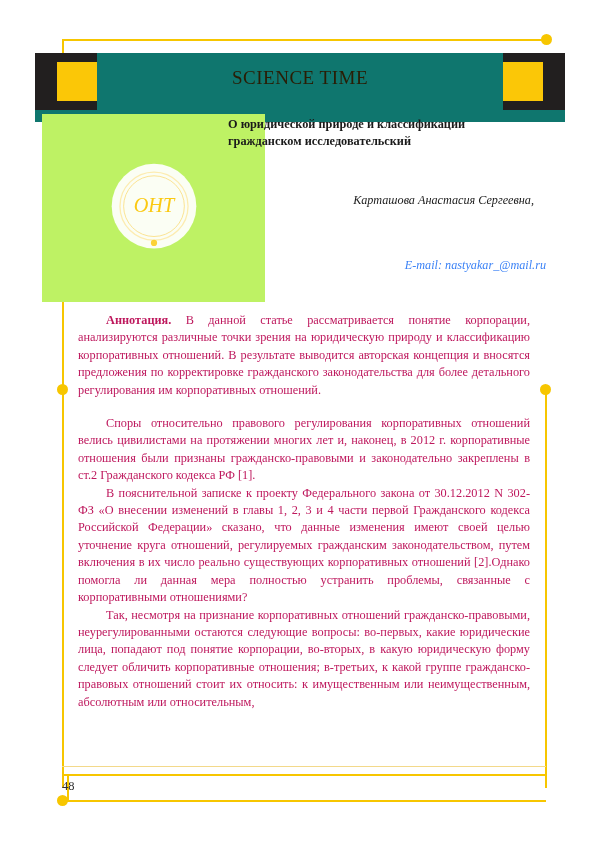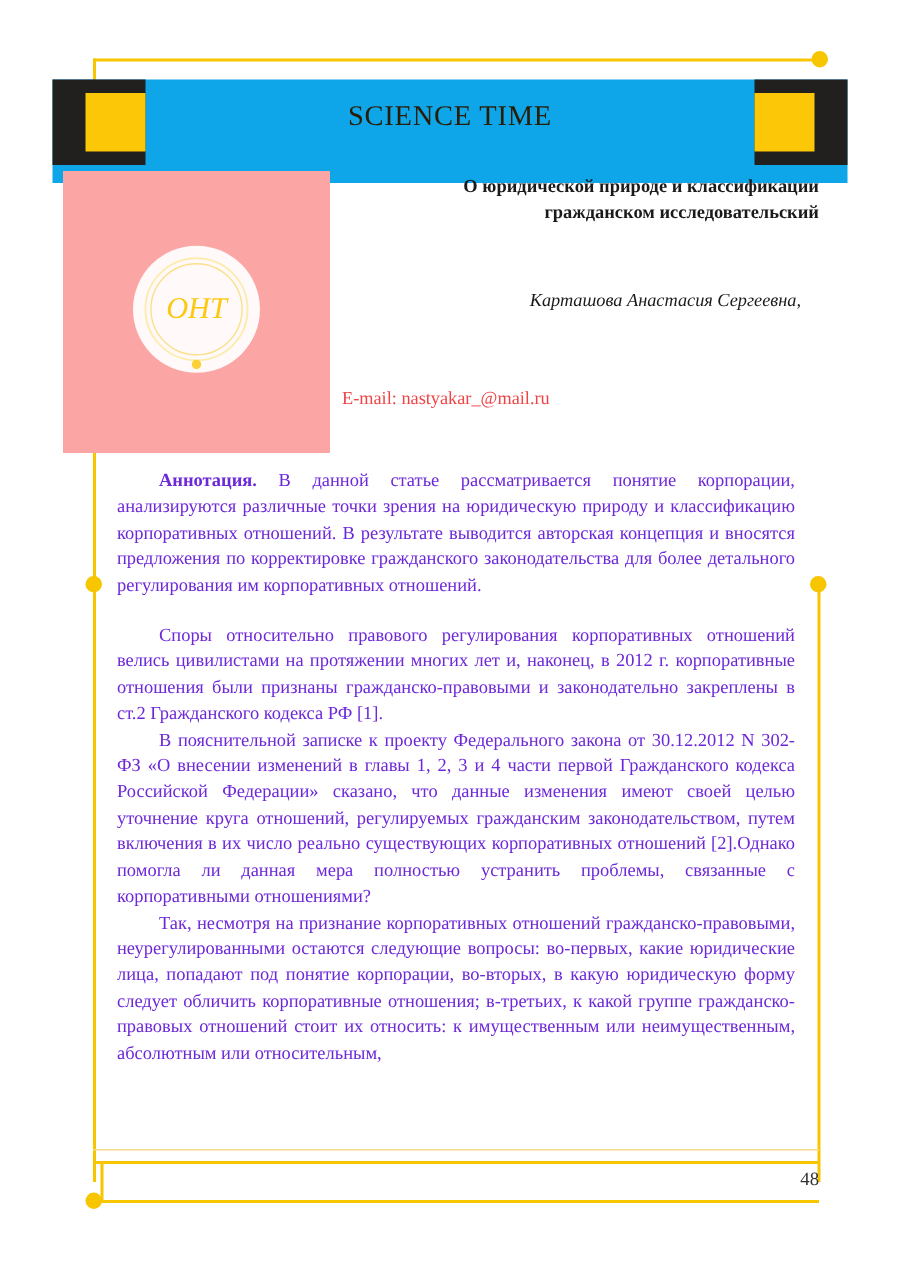--- a/index.html
+++ b/index.html
@@ -117,21 +117,21 @@
     background: #f3d98a;
   }
 
   
   .masthead {
     position: absolute;
     left: 35px;
     top: 53px;
     width: 530px;
     height: 69px;
-    background: #0ea5e9;
+    background: #0f766e;
   }
   .bracket {
     position: absolute;
     top: 0;
     width: 62px;
     height: 57px;
     background: #221f1f;
   }
   .bracket-left { left: 0; }
   .bracket-right { right: 0; }
@@ -164,38 +164,39 @@
     font-family: "Liberation Serif", "DejaVu Serif", serif;
   }
 
   
   .logo-block {
     position: absolute;
     left: 42px;
     top: 114px;
     width: 178px;
     height: 188px;
-    background: #fca5a5;
+    background: #bef264;
+    padding-left: 45px;
   }
   .logo-seal {
     position: absolute;
     left: 50%;
     top: 50%;
     transform: translate(-50%, -50%);
     width: 92px;
     height: 92px;
   }
 
   
   .article-title {
     position: absolute;
     left: 228px;
     top: 116px;
     width: 318px;
-    text-align: right;
+    text-align: left;
     font-weight: bold;
     font-size: 12.3px;
     line-height: 17px;
     color: #1a1a1a;
   }
 
   
   .author-block {
     position: absolute;
     left: 216px;
@@ -205,51 +206,53 @@
     font-style: italic;
     font-size: 12.2px;
     line-height: 17.5px;
     color: #1a1a1a;
   }
   .email-line {
     position: absolute;
     left: 228px;
     top: 258px;
     width: 318px;
+    text-align: right;
+    font-style: italic;
     font-size: 12.2px;
-    color: #ef4444;
+    color: #3b82f6;
   }
 
   
   .body-col {
     position: absolute;
     left: 78px;
     top: 312px;
     width: 452px;
   }
   p.para {
     margin: 0;
     text-align: justify;
     text-indent: 28px;
     font-size: 12.3px;
     line-height: 17.4px;
-    color: #6d28d9;
+    color: #be185d;
     hyphens: none;
   }
   .gap-md { height: 16px; }
   b.lead { font-weight: bold; }
   .kw-spread { letter-spacing: 0.4px; }
 
   
   .page-number {
     position: absolute;
     left: 62px;
     top: 779px;
     width: 484px;
-    text-align: right;
+    text-align: left;
     font-size: 12.5px;
     color: #333333;
   }
 </style>
 </head>
 <body>
 
 <div class="page">
 
   <div class="line-top"></div>

